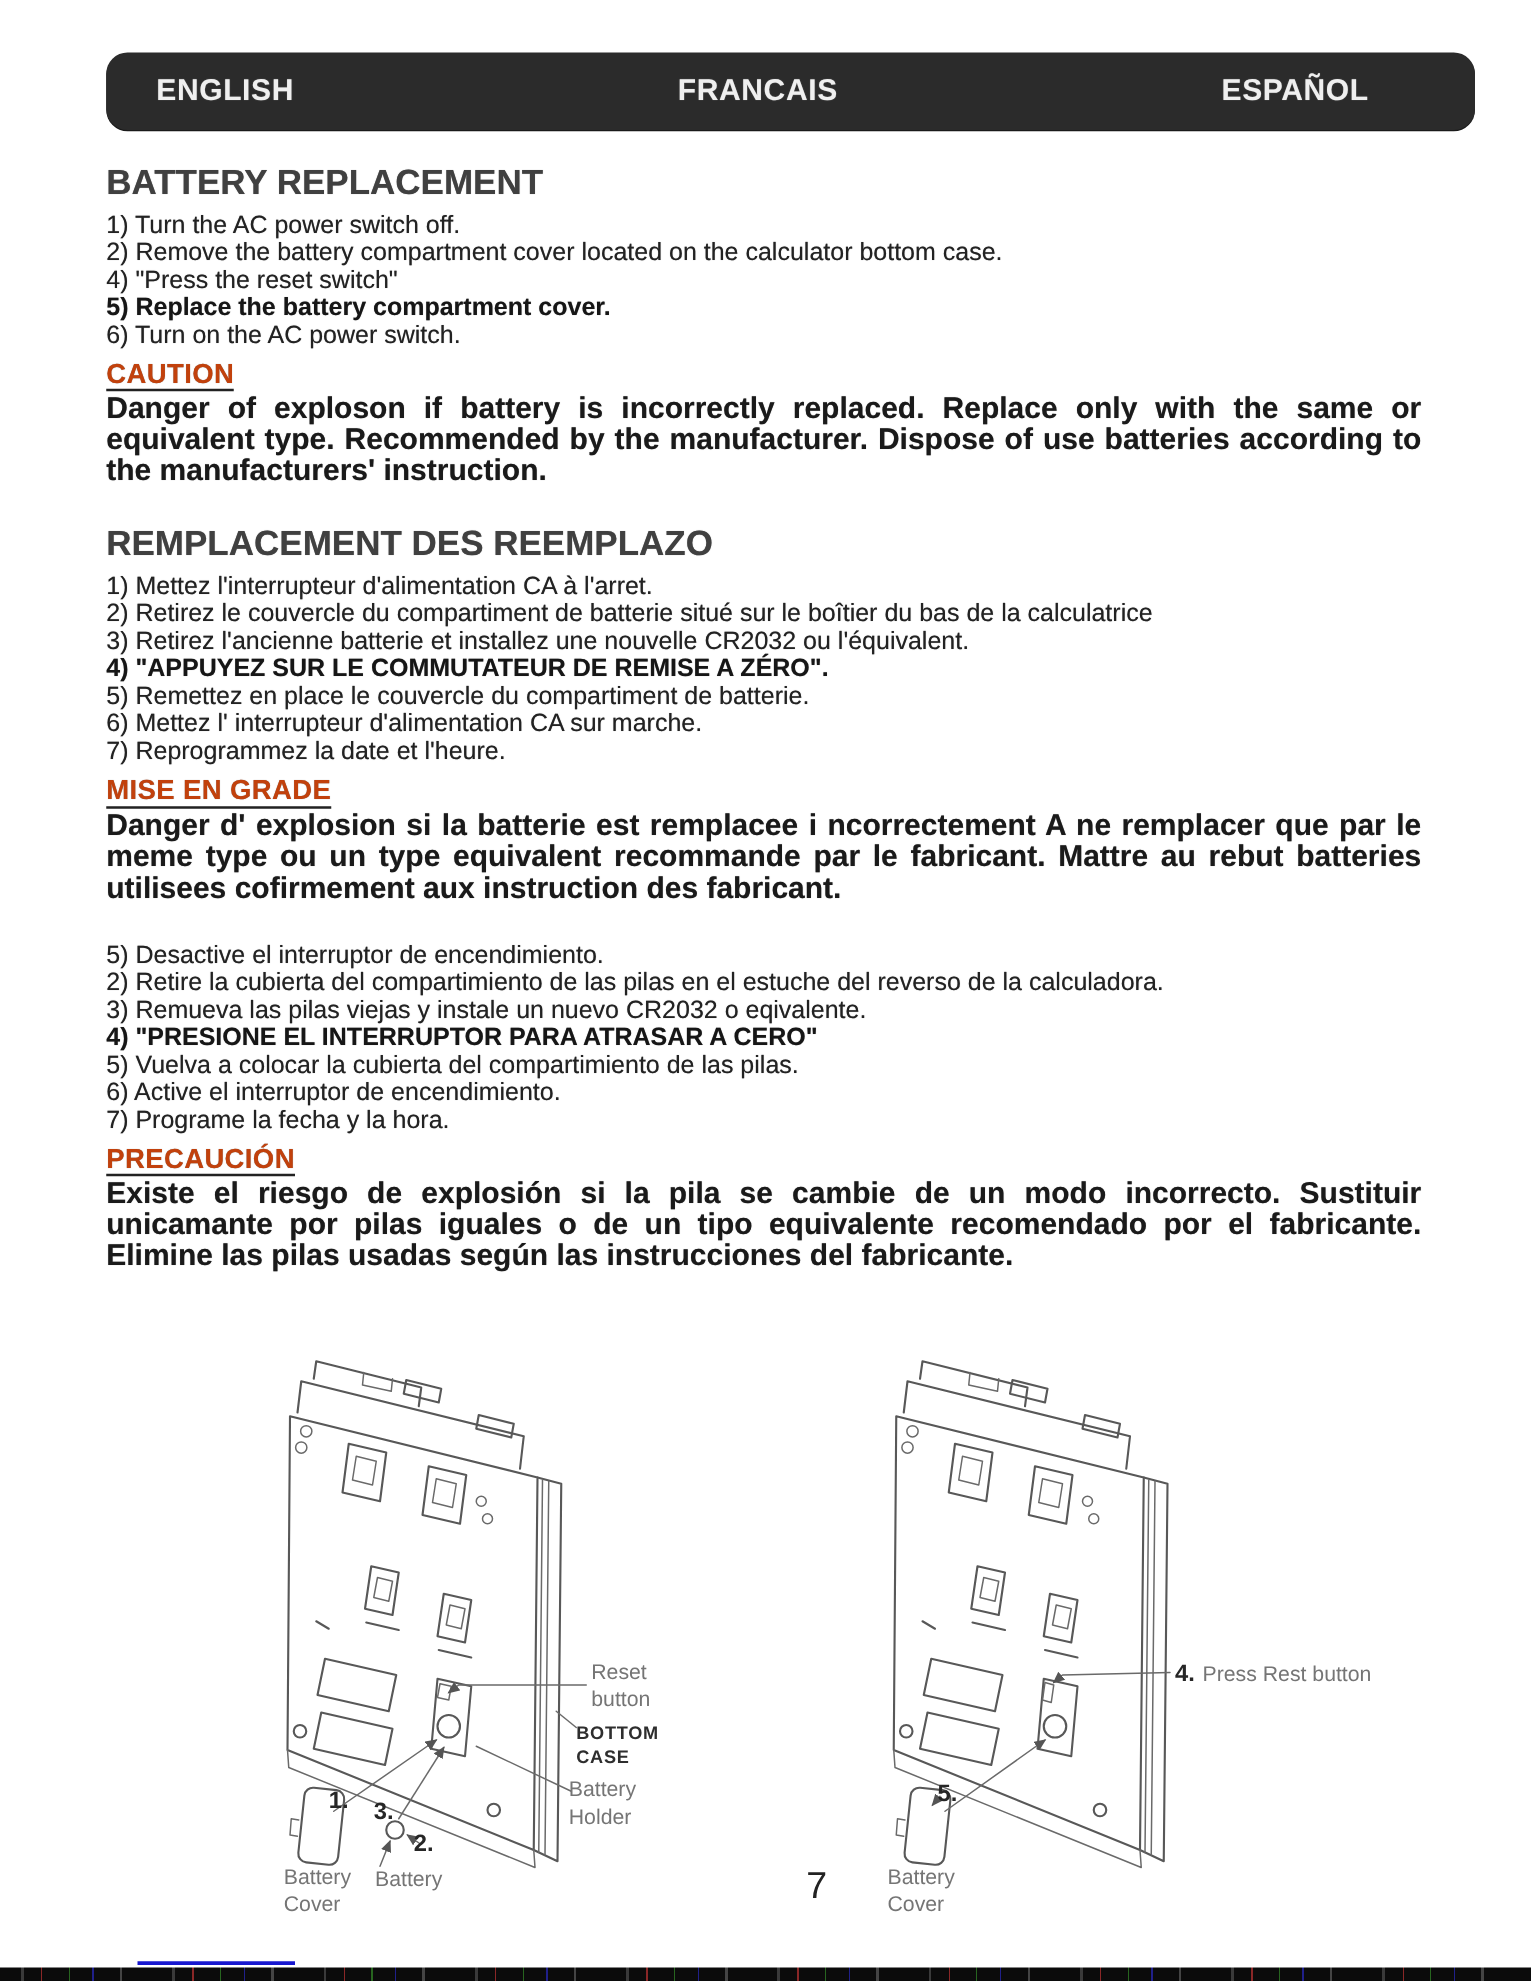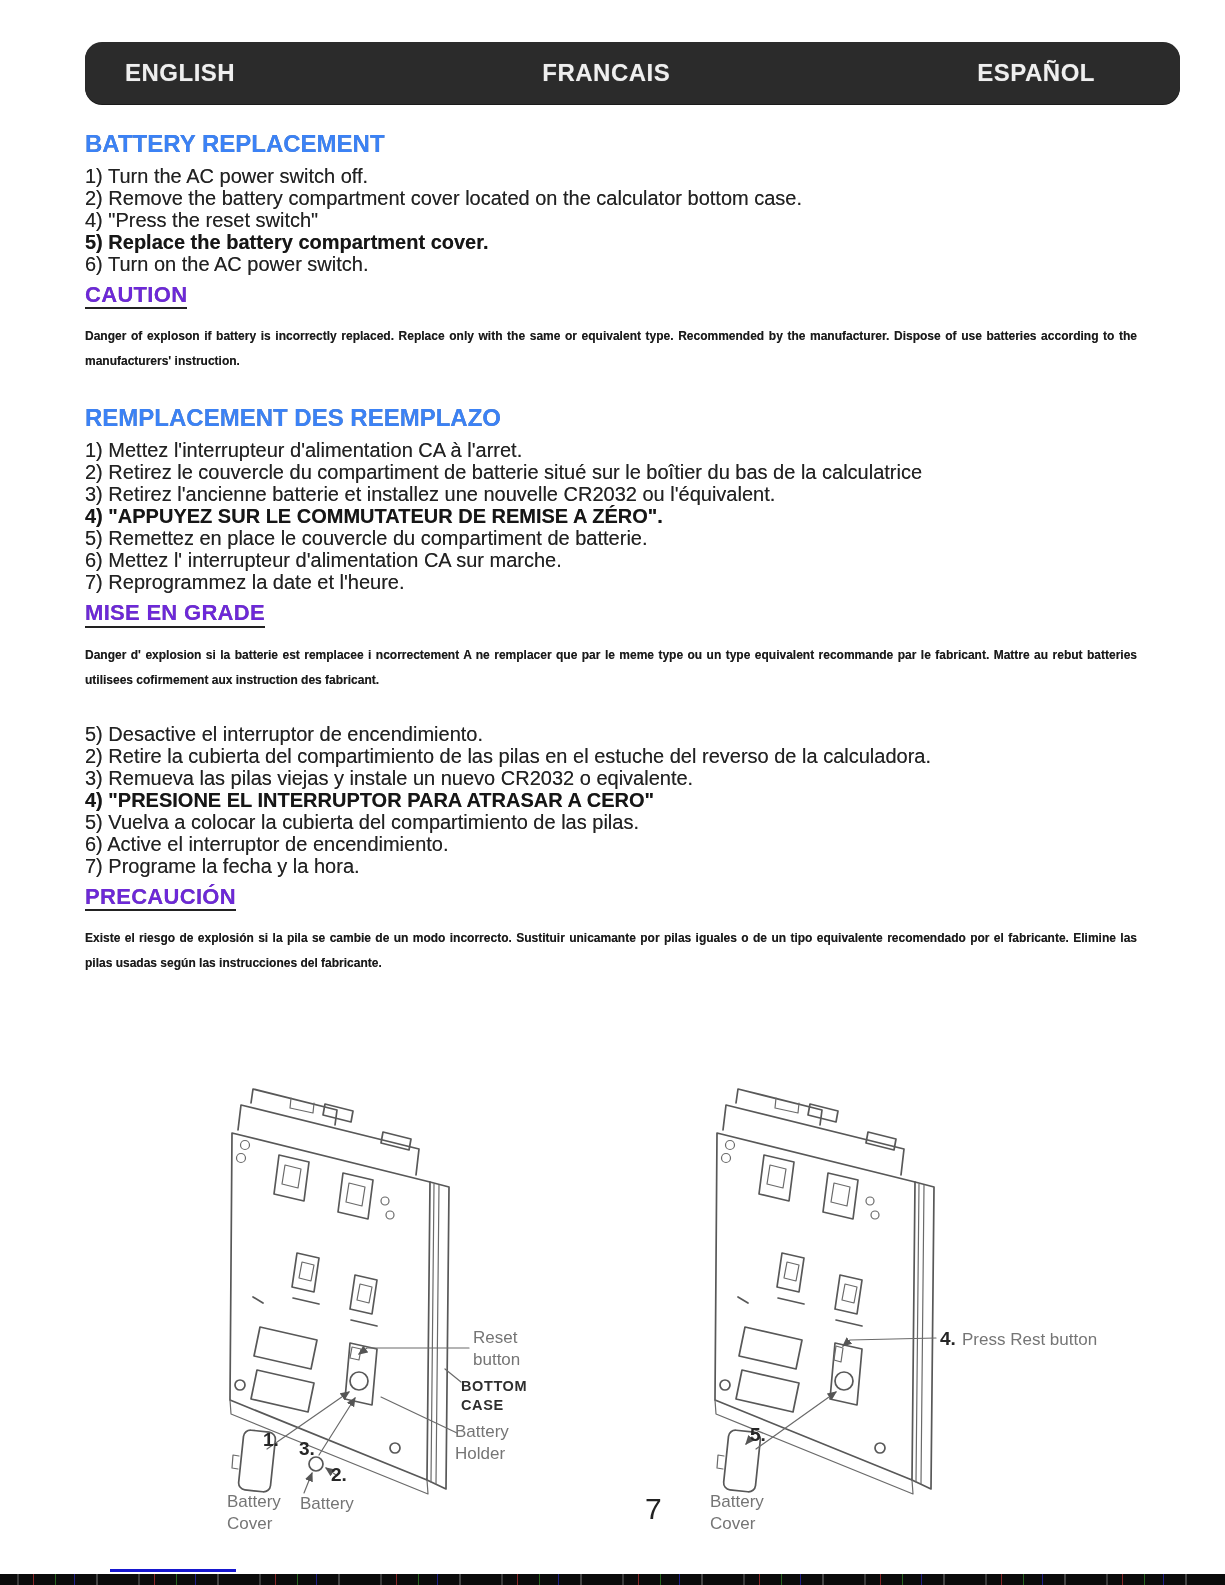--- a/index.html
+++ b/index.html
@@ -18,31 +18,31 @@
   .topbar:before{ content:""; position:absolute; left:-8px; top:14px; width:270px; height:54px; background:#2f2f2f; z-index:-1; }
   .topbar .lang {
     color:#efefef; font-weight:bold; font-size:24px; letter-spacing:.5px;
     text-shadow:0 0 1px rgba(255,255,255,.35);
   }
   
   .content {
     position:absolute; left:85px; top:130px; width:1052px;
     text-shadow:0 0 .6px rgba(0,0,0,.5);
   }
-  .sec-title { font-size:24px; font-weight:bold; margin:0 0 7px 0; color:#3b82f6; }
+  .sec-title { font-size:28px; font-weight:bold; margin:0 0 7px 0; color:#404040; }
   .steps { font-size:20px; line-height:22px; color:#222; }
   .steps > div { white-space:nowrap; }
   .steps > div:nth-child(4) { font-weight:bold; color:#161616; }
   .caution-title {
-    display:inline-block; font-size:22px; font-weight:bold; color:#6d28d9;
+    display:inline-block; font-size:22px; font-weight:bold; color:#c2410c;
     border-bottom:2.5px solid #222; margin-top:7px; line-height:1.15; letter-spacing:.3px;
   }
   .caution-text {
-    font-size:12px; font-weight:bold; line-height:25px; color:#1a1a1a;
-    text-align:justify; margin-top:15px;
+    font-size:24px; font-weight:bold; line-height:25px; color:#1a1a1a;
+    text-align:justify; margin-top:1px;
   }
   .gap { height:30px; }
   
   .diag { position:absolute; top:1085px; }
   .diag-left  { left:205px; }
   .diag-right { left:690px; }
   .d-line { fill:none; stroke:#585858; stroke-width:1.7; stroke-linejoin:round; stroke-linecap:round; }
   .d-thin { fill:none; stroke:#6a6a6a; stroke-width:1.2; stroke-linejoin:round; stroke-linecap:round; }
   .d-label { fill:#757575; font-size:17px; }
   .d-label-dark { fill:#2e2e2e; font-size:14.5px; font-weight:bold; letter-spacing:.6px; }

